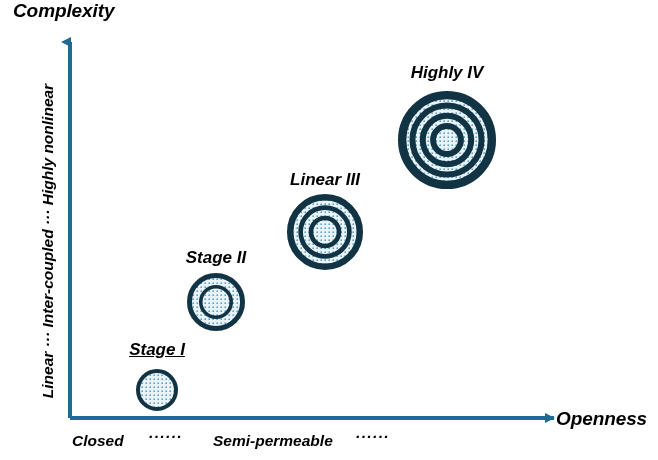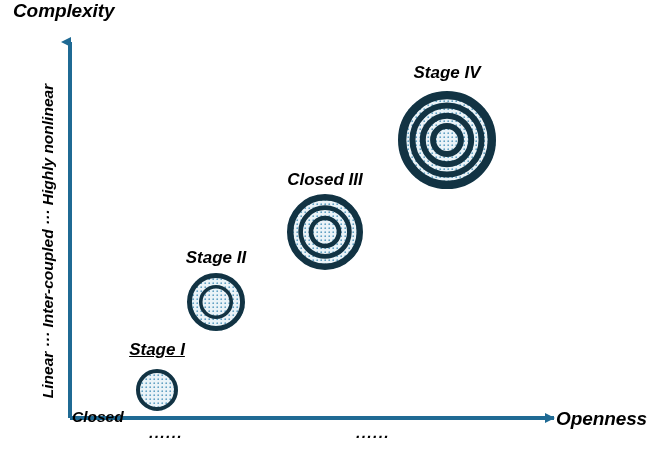--- a/index.html
+++ b/index.html
@@ -41,21 +41,21 @@
     font-weight: bold;
     font-size: 15.5px;
     color: #000000;
     white-space: nowrap;
     transform: rotate(-90deg);
     transform-origin: 50% 50%;
   }
 
   .x-tick-label {
     position: absolute;
-    top: 408px;
+    top: 432px;
     font-family: "Liberation Sans", sans-serif;
     font-style: italic;
     font-weight: bold;
     font-size: 15.5px;
     color: #000000;
     white-space: nowrap;
   }
   .x-tick-dots {
     position: absolute;
     top: 428px;
@@ -109,20 +109,21 @@
   </svg>
 
   <div class="axis-title" id="complexity-title">Complexity</div>
 
   <div class="axis-title" id="openness-title">Openness</div>
 
   <div id="y-axis-caption">Linear ··· Inter-coupled ··· Highly nonlinear</div>
 
   <div class="x-tick-label" style="left:72px">Closed</div>
   <div class="x-tick-dots" style="left:148px">······</div>
+  <div class="x-tick-label" style="left:213px">Semi-permeable</div>
   <div class="x-tick-dots" style="left:355px">······</div>
 
   <div id="stage-nodes">
       <div class="stage-node" style="left: 133px; top: 366px; width: 48px; height: 48px;">
         <svg width="48" height="48" viewBox="0 0 48 48">
           <defs>
             <pattern id="dots-0" width="4" height="4" patternUnits="userSpaceOnUse">
               <rect width="4" height="4" fill="#EAF3F8"></rect>
               <circle cx="1.2" cy="1.2" r="0.85" fill="#5A9CC0"></circle>
             </pattern>
@@ -170,17 +171,17 @@
           <circle cx="52" cy="52" r="44.835" fill="none" stroke="#123343" stroke-width="8.33"></circle>
           <circle cx="52" cy="52" r="34.528103448275864" fill="none" stroke="#123343" stroke-width="5.9976"></circle>
           <circle cx="52" cy="52" r="24.221206896551724" fill="none" stroke="#123343" stroke-width="5.9976"></circle>
           <circle cx="52" cy="52" r="13.914310344827584" fill="none" stroke="#123343" stroke-width="5.9976"></circle>
         </svg>
       </div>
     </div>
   <div id="stage-labels">
       <div class="stage-label" style="left: 77px; top: 340px; width: 160px; text-decoration: underline;">Stage I</div>
       <div class="stage-label" style="left: 136px; top: 248px; width: 160px; text-align: center;">Stage II</div>
-      <div class="stage-label" style="left: 245px; top: 170px; width: 160px;">Closed III</div>
-      <div class="stage-label" style="left: 367px; top: 63px; width: 160px;">Stage IV</div>
+      <div class="stage-label" style="left: 245px; top: 170px; width: 160px;">Linear III</div>
+      <div class="stage-label" style="left: 367px; top: 63px; width: 160px;">Highly IV</div>
     </div>
 
 </div>
 
 </body></html>

